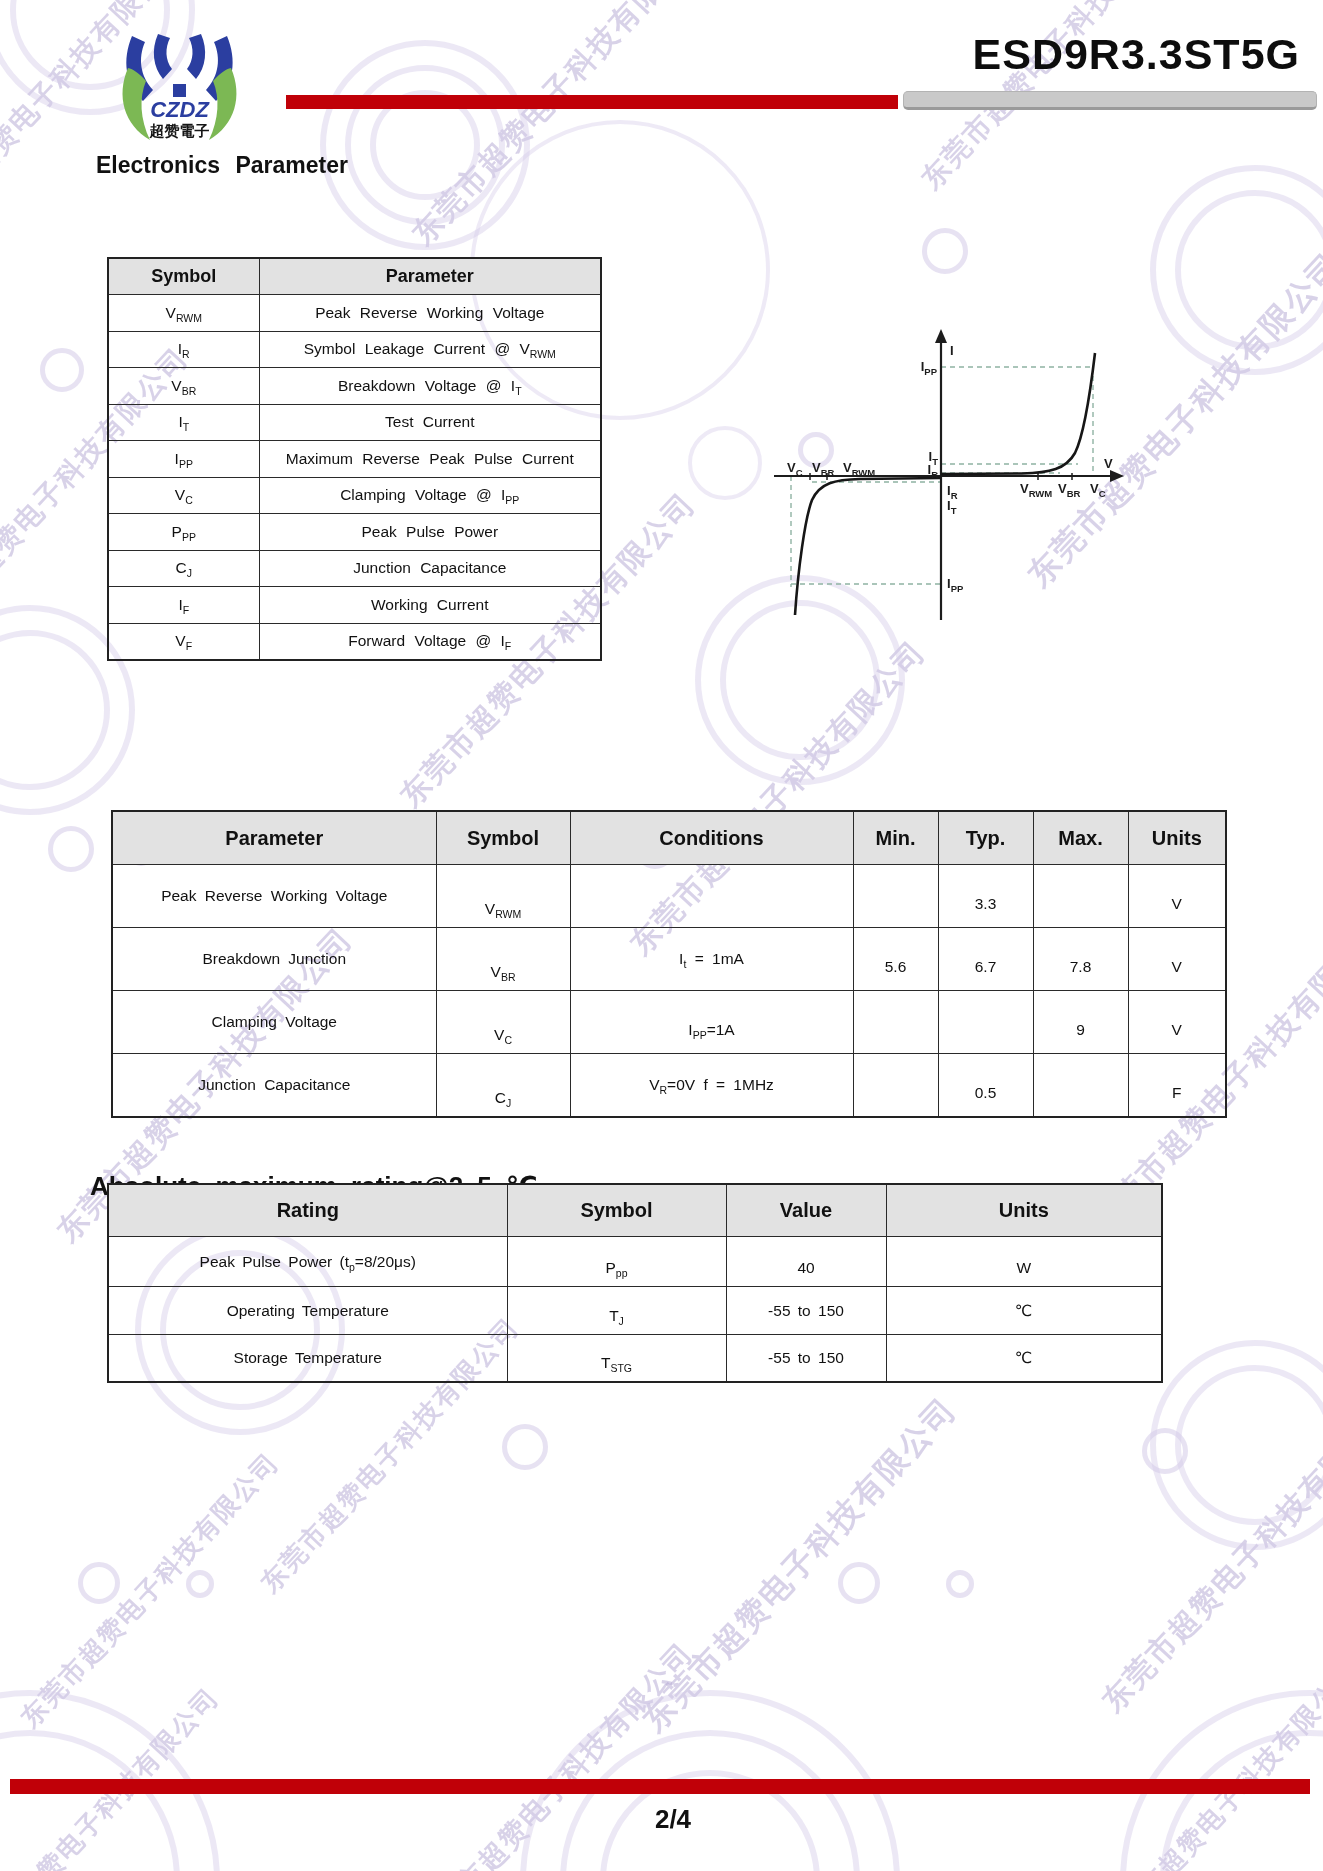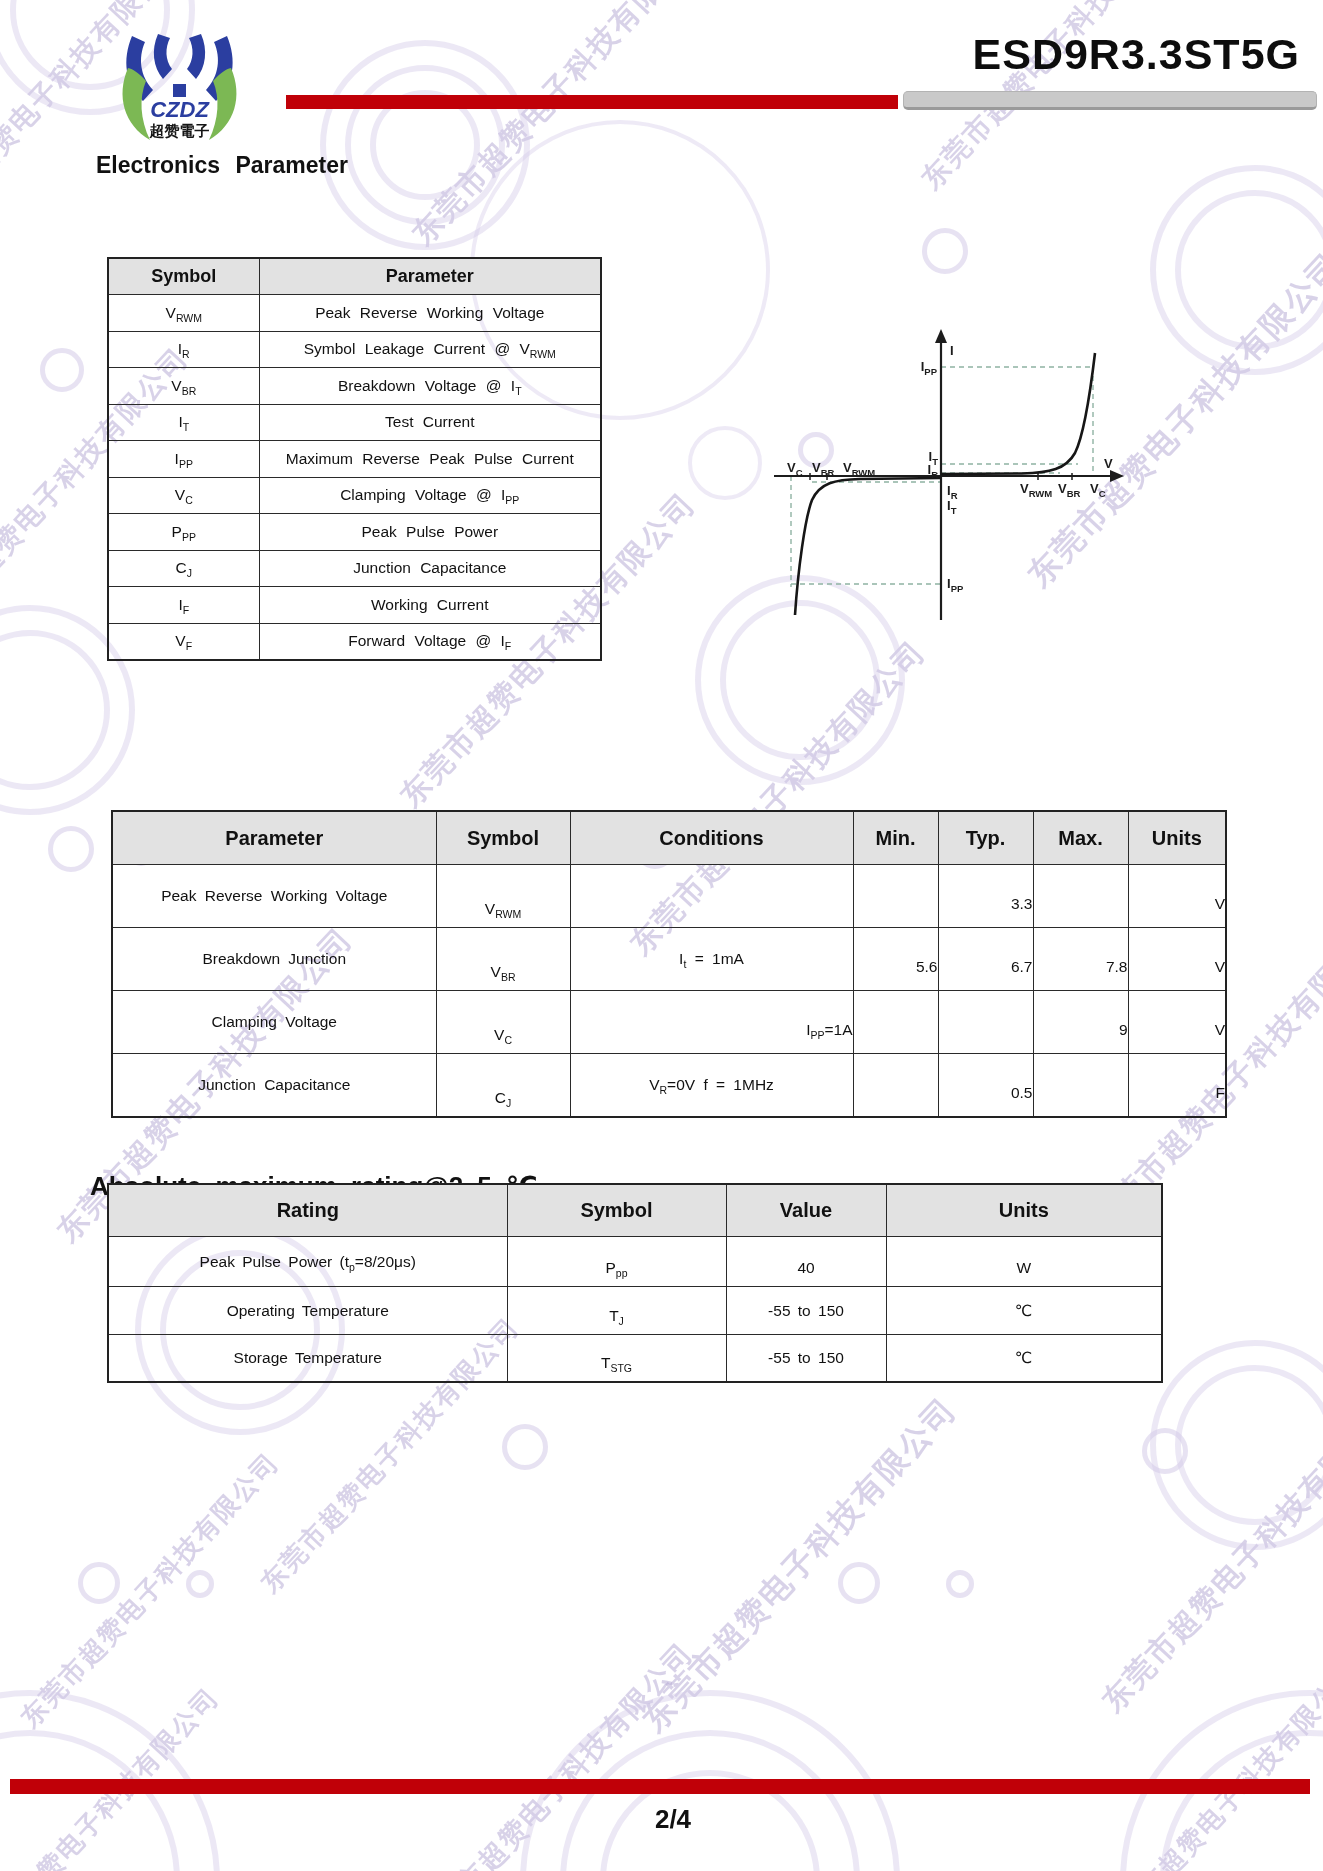--- a/index.html
+++ b/index.html
@@ -32,21 +32,21 @@
   .t1 td{height:35.5px;font-size:15.5px;word-spacing:5px;}
   .t2{left:111px;top:810px;width:1114px;}
   .t2 th{height:52px;font-size:20px;}
   .t2 td{height:62px;font-size:15.5px;word-spacing:4px;}
   .t3{left:107px;top:1183px;width:1054px;}
   .t3 th{height:51px;font-size:20px;}
   .t3 td{font-size:15.5px;word-spacing:3px;}
   sub{font-size:10.5px;line-height:0;}
   .low{vertical-align:bottom;}
   .low>*{display:inline-block;margin-bottom:9px;}
-  .vlow{vertical-align:bottom;text-align:right;}
+  .vlow{vertical-align:bottom;}
   .vlow>*{display:inline-block;margin-bottom:14px;}
   
   .dgm{position:absolute;left:760px;top:325px;width:370px;height:300px;}
   .dgm text{font-family:"Liberation Sans","DejaVu Sans",sans-serif;font-size:13px;font-weight:600;fill:#1c1c1c;}
   .dgm .ss{font-size:9.5px;}
   .dgm .axis{stroke:#1c1c1c;stroke-width:2.2;fill:none;}
   .dgm .curve{stroke:#161616;stroke-width:2.6;fill:none;}
   .dgm .dash{stroke:#8fb3a3;stroke-width:1.4;stroke-dasharray:5 4;fill:none;}
   .dgm .tick{stroke:#1c1c1c;stroke-width:1.5;}
   

